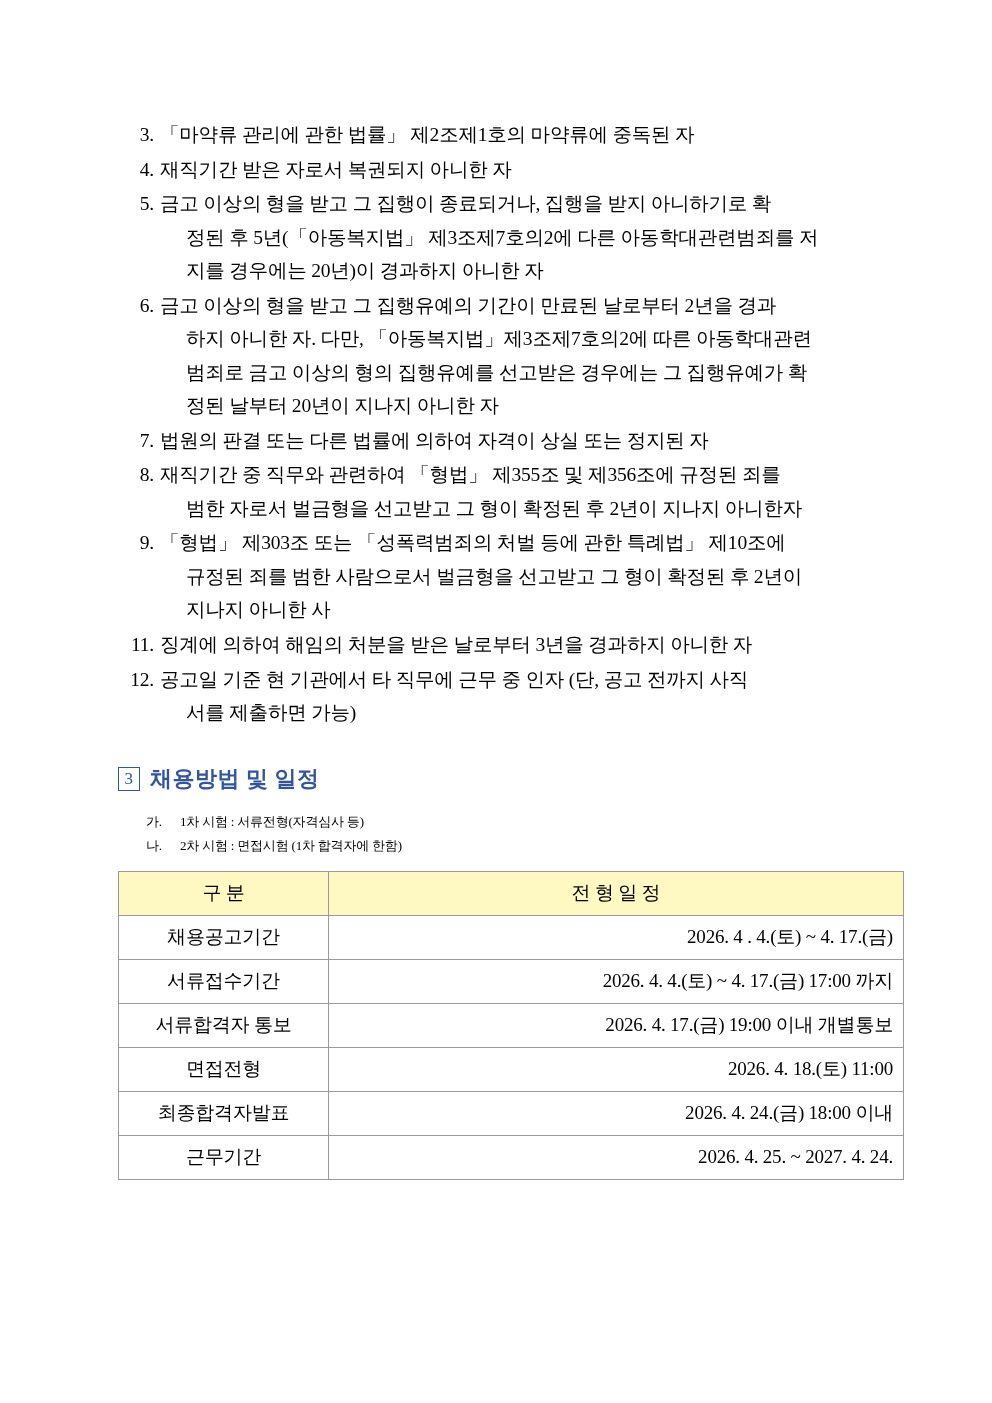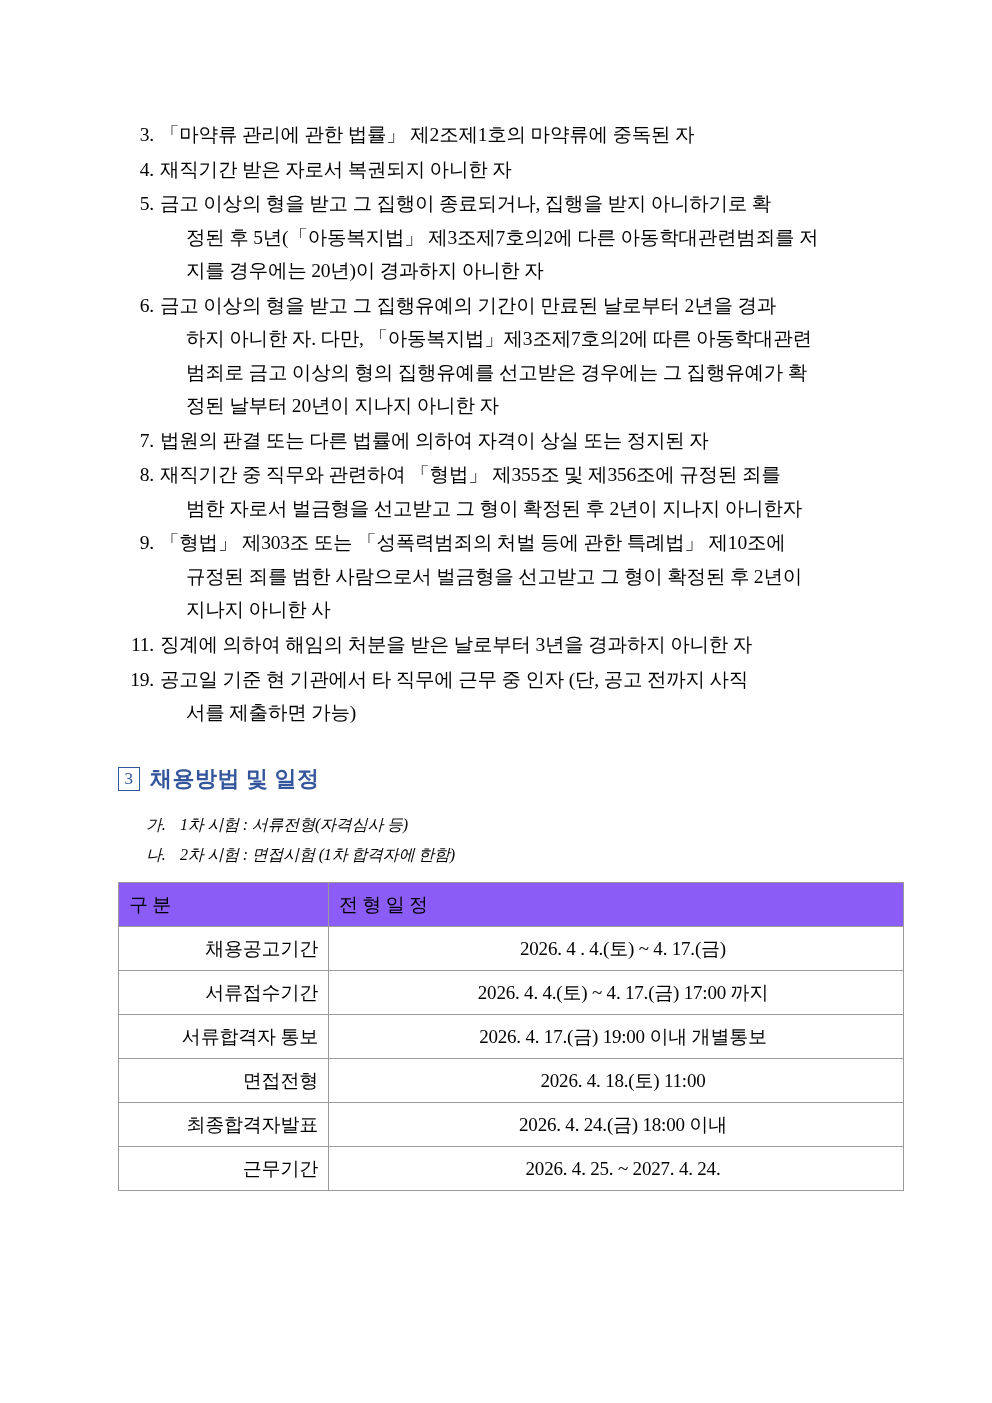--- a/index.html
+++ b/index.html
@@ -82,25 +82,24 @@
     height: 22px;
     line-height: 21px;
     text-align: center;
     font-size: 17px;
     font-weight: normal;
     color: #33559b;
   }
 
   
   .sub-item {
-    font-size: 16px;
+    font-size: 13px;
     line-height: 1.9;
     letter-spacing: -0.2px;
     padding-left: 28px;
-    font-style: italic;
   }
   .sub-item .lbl {
     display: inline-block;
     width: 34px;
   }
 
   
   table.schedule {
     margin-top: 12px;
     margin-left: 0px;
@@ -109,29 +108,29 @@
     table-layout: fixed;
   }
   table.schedule th, table.schedule td {
     border: 1px solid #9a9a9a;
     font-size: 19px;
     height: 43px;
     padding: 0 10px;
     letter-spacing: -0.2px;
   }
   table.schedule thead th {
-    background: #8b5cf6;
-    text-align: left;
+    background: #fef9c3;
+    text-align: center;
     font-weight: normal;
   }
   table.schedule td.col-label {
+    text-align: center;
+  }
+  table.schedule td.col-value {
     text-align: right;
-  }
-  table.schedule td.col-value {
-    text-align: center;
     padding-left: 24px;
   }
   col.c1 { width: 210px; }
   col.c2 { width: 575px; }
 
   .note {
     margin-top: 22px;
     padding-left: 24px;
     font-size: 19px;
     letter-spacing: -0.2px;
@@ -204,21 +203,21 @@
 
 
     <li class="clause">
       <span class="num wide">11.</span>
       <span class="body">
         <span class="ind0">징계에 의하여 해임의 처분을 받은 날로부터 3년을 경과하지 아니한 자</span>
       </span>
     </li>
 
     <li class="clause">
-      <span class="num wide">19.</span>
+      <span class="num wide">12.</span>
       <span class="body">
         <span class="ind0">공고일 기준 현 기관에서 타 직무에 근무 중 인자 (단, 공고 전까지 사직</span>
         <span class="ind">서를 제출하면 가능)</span>
       </span>
     </li>
 
   </ol>
 
   <div class="section-heading">
     <span class="boxnum">3</span>

